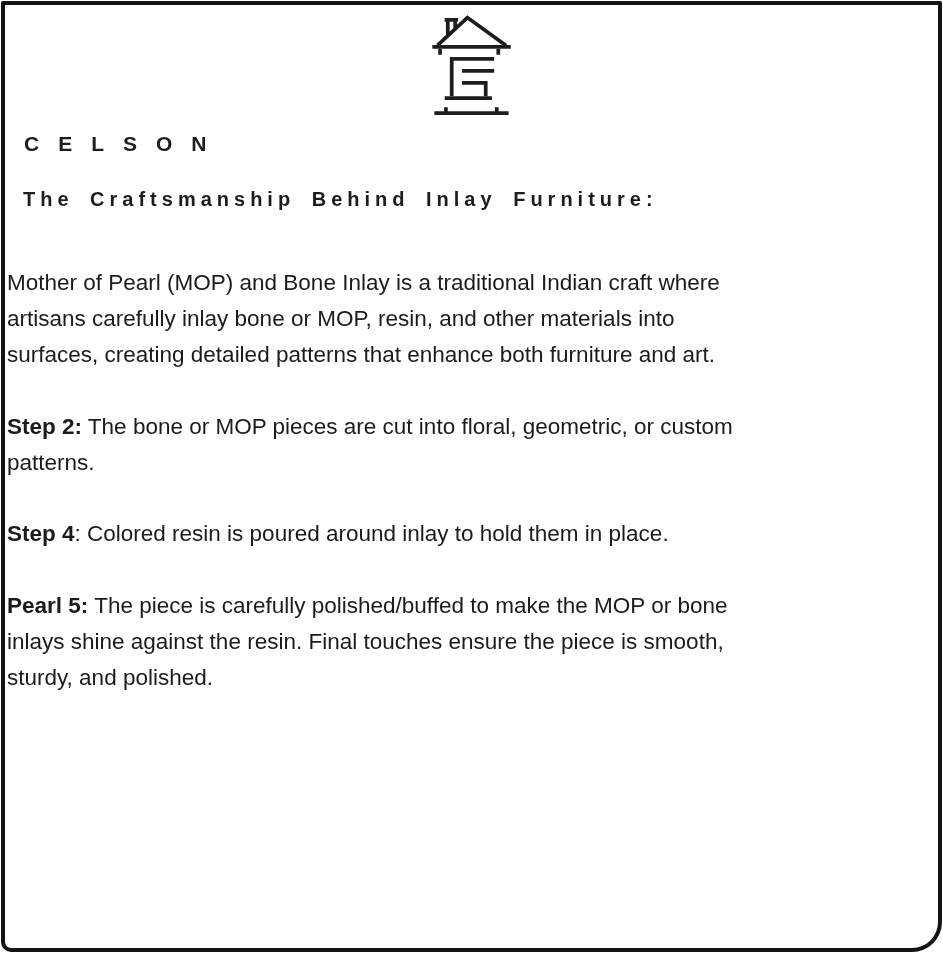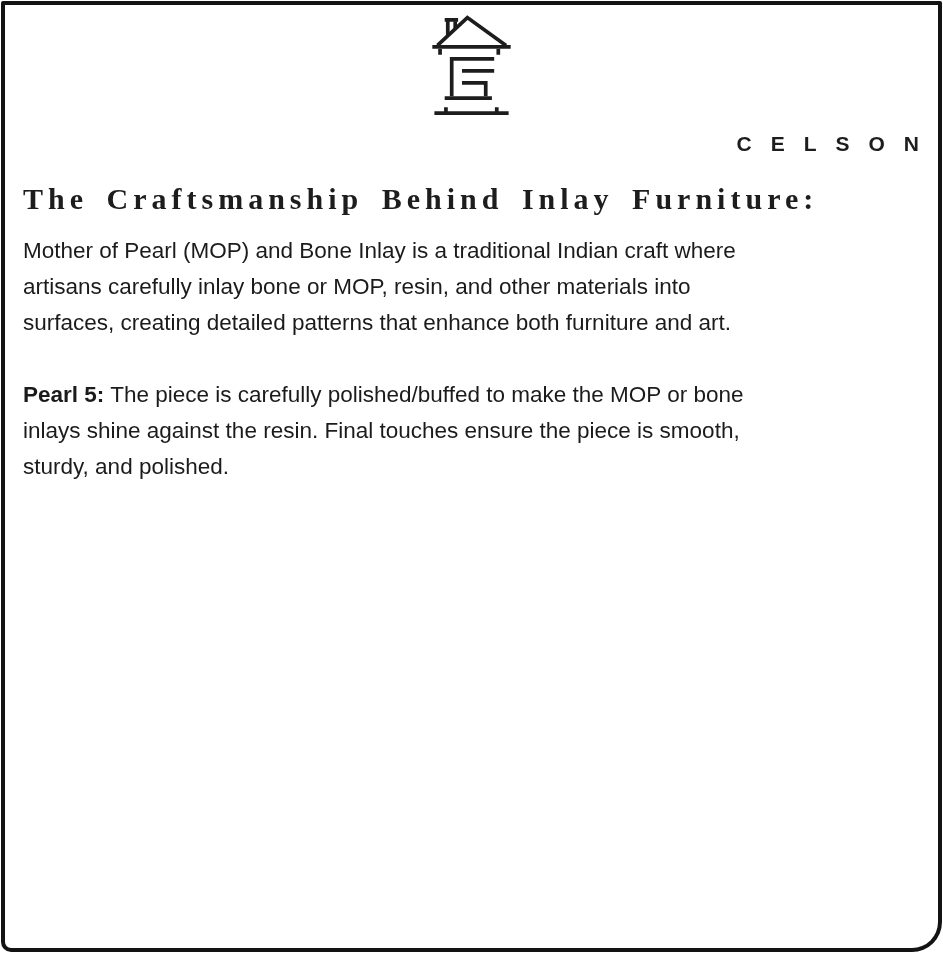--- a/index.html
+++ b/index.html
@@ -18,34 +18,33 @@
   .logo-wrap { text-align: center; padding-top: 10px; }
   .logo-wrap svg { display: block; margin: 0 auto; }
   .brand {
     margin-top: 16px;
     line-height: 26px;
     font-size: 21px;
     font-weight: 700;
     letter-spacing: 19px;
     padding-left: 19px;
     color: #1d1d1d;
-    text-align: right;
+    text-align: left;
   }
   .heading {
     margin: 26px 16px 0 14px;
     padding-left: 4px;
     line-height: 32px;
-    font-size: 30px;
+    font-size: 20px;
     font-weight: 700;
     letter-spacing: 5px;
     word-spacing: 6px;
     color: #1d1d1d;
-    font-family: Liberation Serif, serif;
   }
-  .content { margin-top: 18px; padding: 0 16px 0 18px; }
+  .content { margin-top: 50px; padding: 0 16px 0 2px; }
   .para {
     margin: 0 0 35.5px 0;
     font-size: 22.5px;
     line-height: 36px;
     white-space: pre;
     color: #1b1b1b;
   }
   .para b { font-weight: 700; }
   .para:last-child { margin-bottom: 0; }
 </style>
@@ -81,18 +80,21 @@
     </svg>
     <div class="brand">CELSON</div>
   </div>
 
   <h1 class="heading">The Craftsmanship Behind Inlay Furniture:</h1>
 
   <div class="content">
     <p class="para"><b></b><span>Mother of Pearl (MOP) and Bone Inlay is a traditional Indian craft where
 artisans carefully inlay bone or MOP, resin, and other materials into
 surfaces, creating detailed patterns that enhance both furniture and art.</span></p>
+    <p class="para"><b>Step 2:</b><span> The bone or MOP pieces are cut into floral, geometric, or custom
+patterns.</span></p>
+    <p class="para"><b>Step 4</b><span>: Colored resin is poured around inlay to hold them in place.</span></p>
     <p class="para"><b>Pearl 5:</b><span> The piece is carefully polished/buffed to make the MOP or bone
 inlays shine against the resin. Final touches ensure the piece is smooth,
 sturdy, and polished.</span></p>
   </div>
 
 </div>
 
 </body></html>

